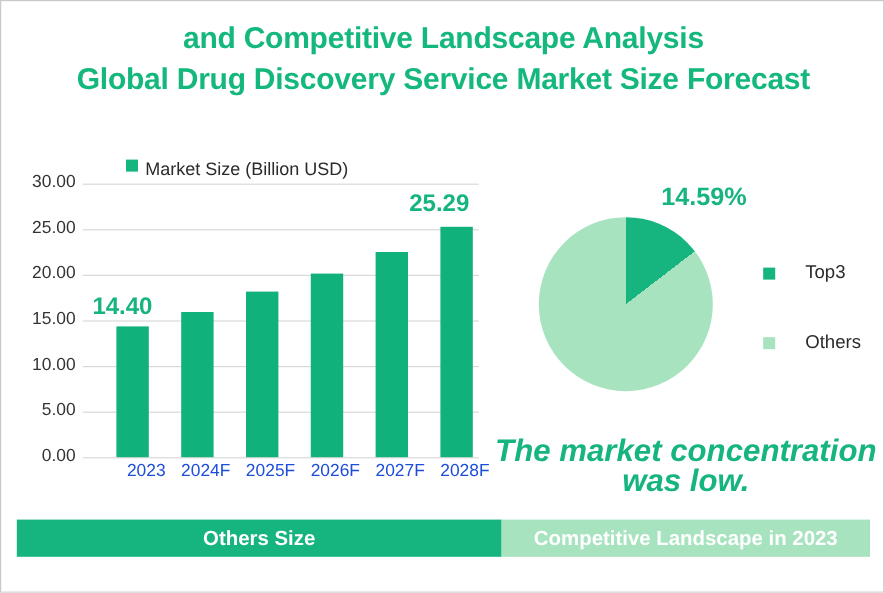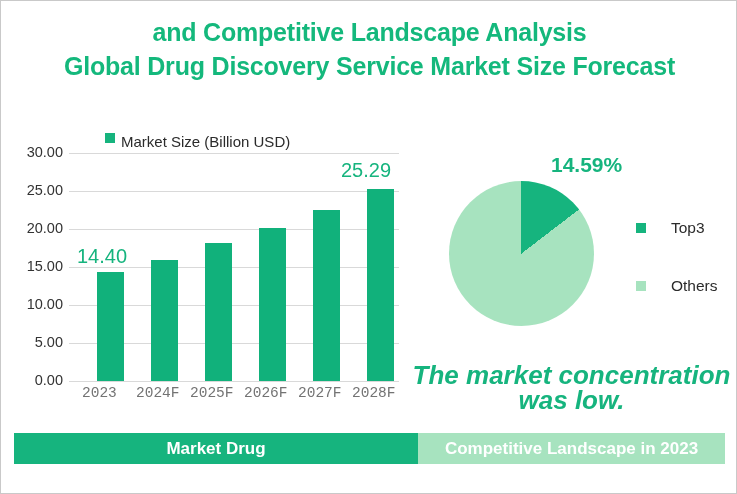--- a/index.html
+++ b/index.html
@@ -54,28 +54,27 @@
     font-size:14.5px;color:#333333;
     text-align:right;width:70px;
     transform:translateY(-9px);
     white-space:nowrap;
   }
   .bar{
     position:absolute;bottom:0;width:27px;background:#11b17b;
   }
   .xtick{
     position:absolute;top:232px;
-    font-size:14.5px;color:#737373;
-    text-align:left;width:56px;
-    white-space:nowrap;
-    font-family:Liberation Mono, monospace;
+    font-size:14.5px;color:#1d4ed8;
+    text-align:right;width:56px;
+    white-space:nowrap;
   }
   .bar-label{
     position:absolute;
-    font-size:20px;font-weight:normal;color:#16b47e;
+    font-size:20px;font-weight:bold;color:#16b47e;
     white-space:nowrap;
   }
 
   
   #pie-panel{
     position:absolute;left:420px;top:140px;width:310px;height:250px;
   }
   #pie{
     position:absolute;left:28px;top:40px;width:145px;height:145px;
     border-radius:50%;
@@ -183,20 +182,20 @@
     </div>
   </div>
 
   <div id="concentration-note">
     <span>The market concentration</span><br>
     <span>was low.</span>
   </div>
 
   <div id="footer">
     <div class="footer-tab" id="footer-market">
-      <span>Market Drug</span>
+      <span>Others Size</span>
     </div>
     <div class="footer-tab" id="footer-landscape">
       <span>Competitive Landscape in 2023</span>
     </div>
   </div>
 
 </div>
 
 </body></html>

